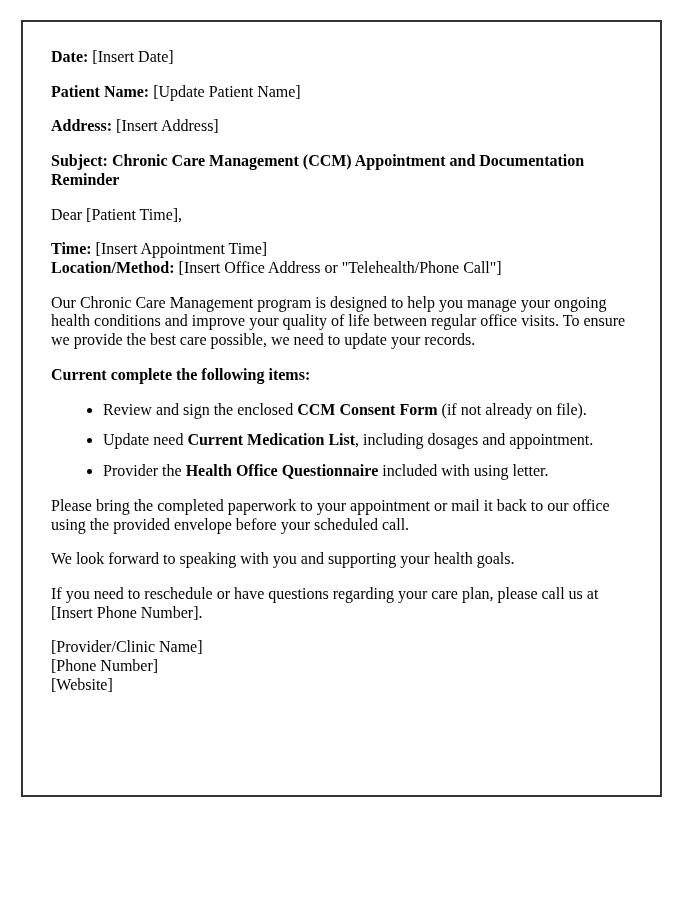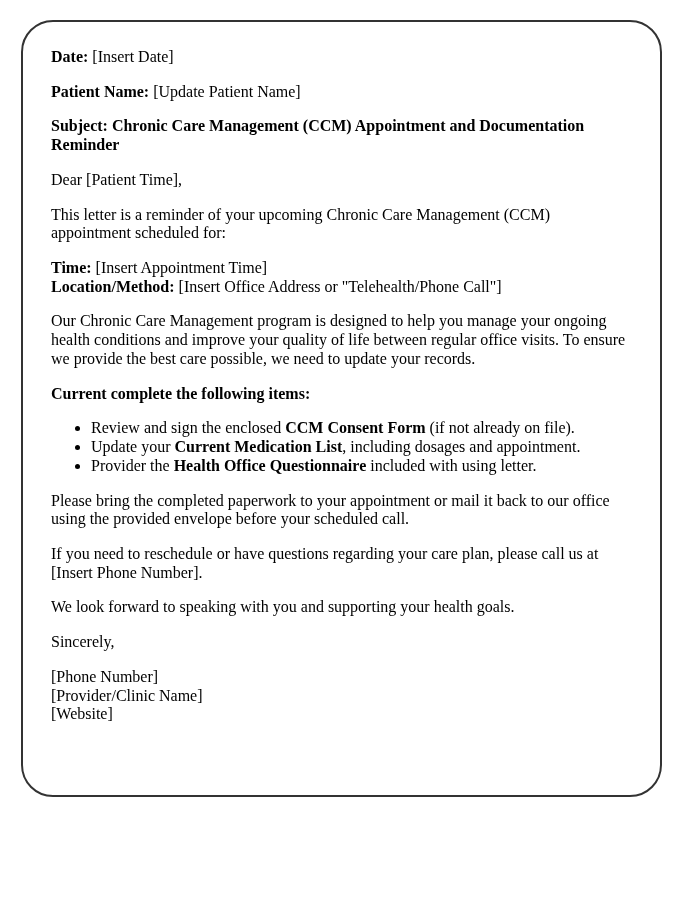--- a/index.html
+++ b/index.html
@@ -1,15 +1,15 @@
 <!DOCTYPE html>
 <html><head>
 <meta charset="utf-8">
 <style>
-  * { margin: 0; padding: 0; box-sizing: border-box; border-radius: 32px; }
+  * { margin: 0; padding: 0; box-sizing: border-box; }
   html, body {
     background: #ffffff;
     width: 700px;
     height: 900px;
     font-family: "Liberation Serif", "DejaVu Serif", serif;
     font-size: 16px;
     color: #000000;
     line-height: 1.17;
   }
   .letter-frame {
@@ -23,61 +23,60 @@
     padding: 10px 28px;
     overflow: hidden;
   }
   .para { margin: 16px 0; }
   .para:first-child { margin-top: 16px; }
   ul.checklist {
     margin: 16px 0;
     padding-left: 40px;
     list-style-type: disc;
   }
-  ul.checklist li { margin: 0; }
+  ul.checklist li { margin: 12px; }
   strong { font-weight: bold; }
 </style>
 </head>
 <body>
 
 <div class="letter-frame">
 
   <p class="para"><strong>Date:</strong><span> [Insert Date]</span></p>
 
   <p class="para"><strong>Patient Name:</strong><span> [Update Patient Name]</span></p>
 
+  <p class="para"><strong>Address:</strong><span> [Insert Address]</span></p>
 
   <p class="para"><strong>Subject: Chronic Care Management (CCM) Appointment and Documentation Reminder</strong></p>
 
   <p class="para">Dear [Patient Time],</p>
 
-  <p class="para">This letter is a reminder of your upcoming Chronic Care Management (CCM) appointment scheduled for:</p>
 
   <p class="para">
     <span style="display:block"><strong>Time:</strong><span> [Insert Appointment Time]</span></span>
     <span style="display:block"><strong>Location/Method:</strong><span> [Insert Office Address or "Telehealth/Phone Call"]</span></span>
   </p>
 
   <p class="para">Our Chronic Care Management program is designed to help you manage your ongoing health conditions and improve your quality of life between regular office visits. To ensure we provide the best care possible, we need to update your records.</p>
 
   <p class="para"><strong>Current complete the following items:</strong></p>
 
   <ul class="checklist">
     <li><span>Review and sign the enclosed </span><strong>CCM Consent Form</strong><span> (if not already on file).</span></li>
-    <li><span>Update your </span><strong>Current Medication List</strong><span>, including dosages and appointment.</span></li>
+    <li><span>Update need </span><strong>Current Medication List</strong><span>, including dosages and appointment.</span></li>
     <li><span>Provider the </span><strong>Health Office Questionnaire</strong><span> included with using letter.</span></li>
   </ul>
 
   <p class="para">Please bring the completed paperwork to your appointment or mail it back to our office using the provided envelope before your scheduled call.</p>
 
+  <p class="para">We look forward to speaking with you and supporting your health goals.</p>
+
   <p class="para">If you need to reschedule or have questions regarding your care plan, please call us at [Insert Phone Number].</p>
 
-  <p class="para">We look forward to speaking with you and supporting your health goals.</p>
-
-  <p class="para">Sincerely,</p>
 
   <p class="para">
+    <span style="display:block">[Provider/Clinic Name]</span>
     <span style="display:block">[Phone Number]</span>
-    <span style="display:block">[Provider/Clinic Name]</span>
     <span style="display:block">[Website]</span>
   </p>
 
 </div>
 
 </body></html>

